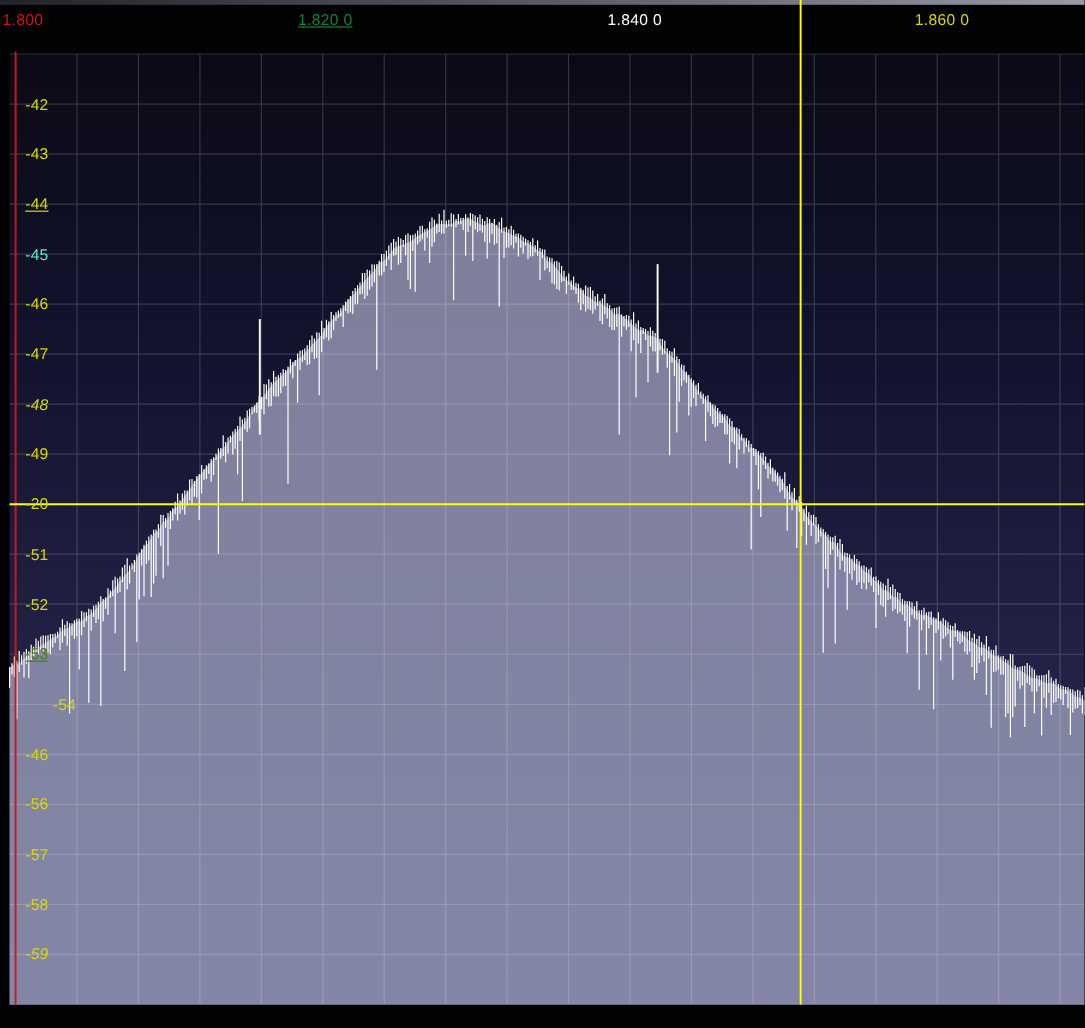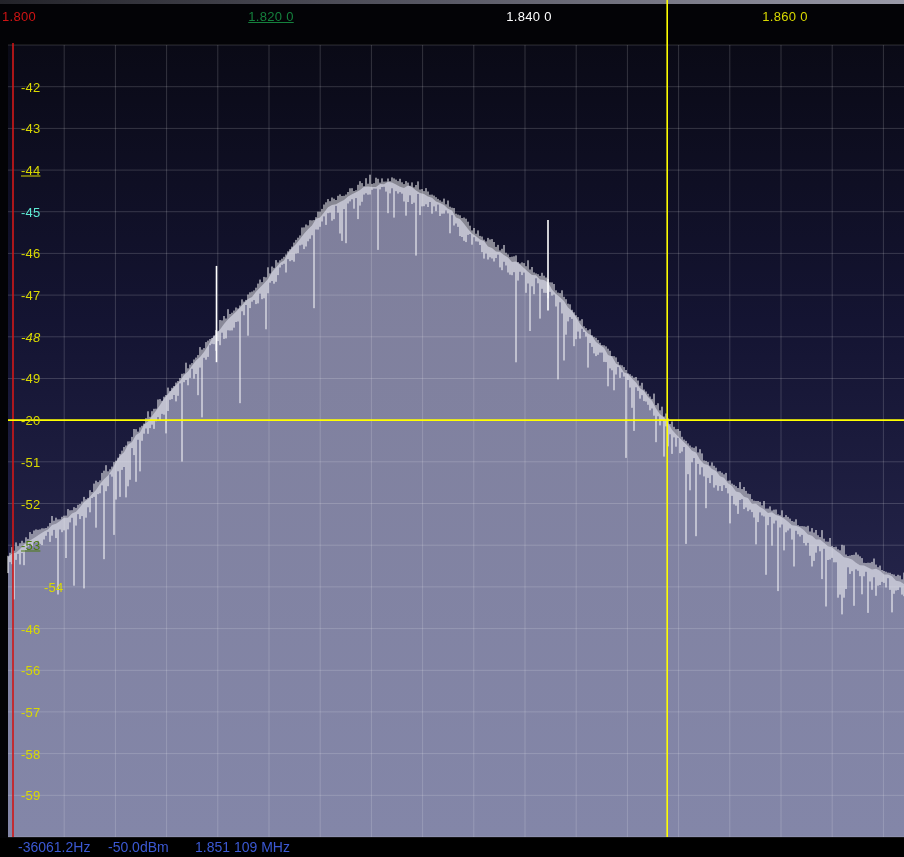--- a/index.html
+++ b/index.html
@@ -58,21 +58,21 @@
       <div class="db-label" style="top: 378.474px; color: rgb(217, 217, 0);">-49</div>
       <div class="db-label" style="top: 420.158px; color: rgb(217, 217, 0);">-20</div>
       <div class="db-label" style="top: 461.842px; color: rgb(217, 217, 0);">-51</div>
       <div class="db-label" style="top: 503.526px; color: rgb(217, 217, 0);">-52</div>
       <div class="db-label" style="top: 545.211px; color: #4d7c0f; text-decoration: underline;">-53</div>
       <div class="db-label" style="top: 586.895px; color: rgb(217, 217, 0); margin-left: 23px;">-54</div>
       <div class="db-label" style="top: 628.579px; color: rgb(217, 217, 0);">-46</div>
       <div class="db-label" style="top: 670.263px; color: rgb(217, 217, 0);">-56</div>
       <div class="db-label" style="top: 711.947px; color: rgb(217, 217, 0);">-57</div>
       <div class="db-label" style="top: 753.632px; color: rgb(217, 217, 0);">-58</div>
-      <div class="db-label" style="top: 795.316px; color: rgb(217, 217, 0);">-59</div>
+      <div class="db-label" style="top: 795.316px; color: rgb(217, 217, 0); font-style: italic;">-59</div>
     </div>
 
   <svg class="plot-svg" id="plot" width="904" height="857">
       <defs>
         <linearGradient id="bgG" x1="0" y1="0" x2="0" y2="1">
           <stop offset="0" stop-color="#0a0a16"></stop>
           <stop offset="0.35" stop-color="#141432"></stop>
           <stop offset="1" stop-color="#32325e"></stop>
         </linearGradient>
         <linearGradient id="flG" x1="0" y1="0" x2="0" y2="1">
@@ -84,19 +84,14 @@
       <path d="M 8 837 L 8 557.6 L 8 556.9 L 12 553.6 L 16 552.8 L 20 548.9 L 24 544.8 L 28 541.4 L 32 539.3 L 36 536.8 L 40 534.1 L 44 531.5 L 48 529.4 L 52 525.1 L 56 523.7 L 60 521.0 L 64 517.8 L 68 517.7 L 72 513.6 L 76 511.8 L 80 507.3 L 84 501.9 L 88 499.1 L 92 494.2 L 96 489.9 L 100 484.1 L 104 479.3 L 108 475.4 L 112 469.7 L 116 461.8 L 120 455.8 L 124 452.3 L 128 444.7 L 132 442.0 L 136 434.9 L 140 432.5 L 144 424.5 L 148 421.7 L 152 416.1 L 156 410.7 L 160 405.0 L 164 398.7 L 168 394.1 L 172 389.6 L 176 385.0 L 180 381.1 L 184 375.1 L 188 371.4 L 192 365.7 L 196 360.6 L 200 356.9 L 204 352.1 L 208 345.8 L 212 338.4 L 216 334.0 L 220 329.5 L 224 324.1 L 228 319.2 L 232 315.6 L 236 311.8 L 240 307.4 L 244 303.0 L 248 298.9 L 252 296.9 L 256 291.8 L 260 287.4 L 264 283.4 L 268 278.9 L 272 271.9 L 276 267.5 L 280 263.0 L 284 260.4 L 288 253.1 L 292 248.1 L 296 243.9 L 300 239.0 L 304 233.7 L 308 229.3 L 312 225.6 L 316 218.7 L 320 217.6 L 324 212.6 L 328 207.2 L 332 205.1 L 336 204.2 L 340 202.0 L 344 200.1 L 348 196.4 L 352 194.3 L 356 192.2 L 360 189.9 L 364 186.8 L 368 186.6 L 372 186.9 L 376 187.1 L 380 184.0 L 384 184.3 L 388 181.8 L 392 182.6 L 396 184.6 L 400 186.8 L 404 188.0 L 408 185.4 L 412 186.9 L 416 190.4 L 420 192.9 L 424 194.1 L 428 196.5 L 432 197.7 L 436 201.4 L 440 202.9 L 444 205.1 L 448 208.7 L 452 210.6 L 456 217.4 L 460 219.1 L 464 223.7 L 468 229.1 L 472 233.4 L 476 236.3 L 480 239.5 L 484 241.1 L 488 246.4 L 492 248.0 L 496 251.6 L 500 252.0 L 504 255.1 L 508 257.6 L 512 262.0 L 516 261.5 L 520 264.5 L 524 268.0 L 528 271.7 L 532 274.9 L 536 275.3 L 540 279.6 L 544 280.1 L 548 282.6 L 552 289.5 L 556 294.0 L 560 297.2 L 564 300.9 L 568 307.5 L 572 311.1 L 576 317.0 L 580 323.8 L 584 328.9 L 588 333.4 L 592 335.8 L 596 341.9 L 600 344.9 L 604 347.8 L 608 355.0 L 612 356.4 L 616 363.5 L 620 365.9 L 624 372.5 L 628 373.8 L 632 378.4 L 636 382.5 L 640 388.2 L 644 391.1 L 648 397.1 L 652 400.7 L 656 408.5 L 660 414.3 L 664 417.6 L 668 422.8 L 672 429.8 L 676 434.3 L 680 438.2 L 684 442.3 L 688 446.1 L 692 450.8 L 696 452.5 L 700 459.8 L 704 464.1 L 708 465.1 L 712 469.0 L 716 471.1 L 720 476.2 L 724 477.8 L 728 483.3 L 732 486.0 L 736 491.6 L 740 492.6 L 744 496.8 L 748 498.1 L 752 504.0 L 756 503.7 L 760 507.1 L 764 509.2 L 768 512.9 L 772 512.2 L 776 514.9 L 780 516.3 L 784 518.5 L 788 521.7 L 792 525.3 L 796 525.7 L 800 527.3 L 804 530.2 L 808 534.6 L 812 535.7 L 816 539.6 L 820 539.5 L 824 542.7 L 828 546.3 L 832 547.2 L 836 550.8 L 840 553.4 L 844 557.2 L 848 557.9 L 852 559.5 L 856 562.8 L 860 565.2 L 864 565.5 L 868 567.6 L 872 569.5 L 876 568.7 L 880 570.8 L 884 574.4 L 888 574.6 L 892 576.2 L 896 580.7 L 900 581.5 L 904 584.0 L 904 582.7 L 904 837 Z" fill="url(#flG)"></path>
       <path d="M 8 45.0 H 904 M 8 86.7 H 904 M 8 128.4 H 904 M 8 170.1 H 904 M 8 211.7 H 904 M 8 253.4 H 904 M 8 295.1 H 904 M 8 336.8 H 904 M 8 378.5 H 904 M 8 420.2 H 904 M 8 461.8 H 904 M 8 503.5 H 904 M 8 545.2 H 904 M 8 586.9 H 904 M 8 628.6 H 904 M 8 670.3 H 904 M 8 711.9 H 904 M 8 753.6 H 904 M 8 795.3 H 904 M 8 837.0 H 904 M 13.0 45 V 837 M 64.2 45 V 837 M 115.4 45 V 837 M 166.6 45 V 837 M 217.8 45 V 837 M 269.0 45 V 837 M 320.2 45 V 837 M 371.4 45 V 837 M 422.6 45 V 837 M 473.8 45 V 837 M 525.0 45 V 837 M 576.2 45 V 837 M 627.4 45 V 837 M 678.6 45 V 837 M 729.8 45 V 837 M 781.0 45 V 837 M 832.2 45 V 837 M 883.4 45 V 837 " stroke="rgba(255,255,255,0.17)" stroke-width="1" fill="none"></path>
       <path d="M 8 555.8 V 573.1 M 10 552.8 V 562.1 M 12 547.1 V 564.2 M 14 550.7 V 599.4 M 16 542.4 V 559.9 M 18 546.1 V 553.9 M 20 543.2 V 564.5 M 22 540.8 V 553.1 M 24 542.7 V 565.2 M 26 537.3 V 550.1 M 28 538.9 V 546.5 M 30 532.1 V 543.6 M 32 533.9 V 546.0 M 34 530.5 V 542.5 M 36 529.4 V 542.5 M 38 529.8 V 540.9 M 40 529.4 V 543.9 M 42 528.3 V 545.1 M 44 528.4 V 539.5 M 46 528.0 V 535.8 M 48 526.4 V 531.9 M 50 523.0 V 541.9 M 52 516.0 V 535.7 M 54 520.7 V 529.9 M 56 517.7 V 538.1 M 58 519.4 V 594.5 M 60 519.3 V 529.5 M 62 516.8 V 532.2 M 64 515.7 V 530.4 M 66 515.6 V 558.0 M 68 509.1 V 529.4 M 70 510.3 V 522.4 M 72 510.2 V 517.8 M 74 507.2 V 585.7 M 76 507.9 V 525.6 M 78 504.8 V 514.2 M 80 504.0 V 519.1 M 82 501.5 V 516.1 M 84 496.9 V 588.4 M 86 499.2 V 517.7 M 88 497.9 V 507.3 M 90 490.2 V 512.3 M 92 492.0 V 498.1 M 94 483.6 V 496.9 M 96 480.7 V 527.7 M 98 482.1 V 494.2 M 100 480.4 V 493.3 M 102 472.9 V 485.4 M 104 470.7 V 559.2 M 106 465.2 V 491.2 M 108 471.3 V 486.2 M 110 469.3 V 474.4 M 112 466.6 V 476.7 M 114 462.1 V 534.9 M 116 460.7 V 499.6 M 118 457.7 V 471.3 M 120 453.9 V 496.9 M 122 450.7 V 469.9 M 124 447.0 V 467.0 M 126 445.5 V 497.4 M 128 441.4 V 486.3 M 130 441.3 V 479.8 M 132 436.9 V 448.1 M 134 429.0 V 455.1 M 136 429.2 V 481.8 M 138 431.6 V 439.8 M 140 427.4 V 471.4 M 142 425.8 V 440.8 M 144 423.6 V 433.7 M 146 418.2 V 428.5 M 148 411.3 V 433.8 M 150 416.8 V 428.1 M 152 411.2 V 424.7 M 154 408.8 V 428.9 M 156 408.7 V 421.3 M 158 399.5 V 417.1 M 160 399.1 V 420.6 M 162 400.8 V 413.9 M 164 396.7 V 414.7 M 166 395.0 V 433.4 M 168 387.6 V 411.0 M 170 390.9 V 399.8 M 172 387.8 V 399.1 M 174 386.0 V 395.0 M 176 382.6 V 401.4 M 178 381.0 V 395.8 M 180 378.1 V 383.4 M 182 373.8 V 461.6 M 184 373.4 V 382.2 M 186 362.7 V 380.0 M 188 368.3 V 385.3 M 190 364.6 V 377.9 M 192 363.1 V 368.8 M 194 359.5 V 378.7 M 196 357.6 V 374.0 M 198 355.1 V 395.2 M 200 347.1 V 367.6 M 202 349.6 V 417.4 M 204 348.1 V 357.8 M 206 342.1 V 359.7 M 208 340.6 V 356.9 M 210 339.0 V 345.2 M 212 338.0 V 343.8 M 214 335.5 V 344.2 M 216 330.1 V 350.8 M 218 330.8 V 341.1 M 220 320.0 V 345.2 M 222 320.4 V 332.7 M 224 316.0 V 338.9 M 226 318.5 V 338.4 M 228 309.2 V 330.3 M 230 314.0 V 330.5 M 232 312.7 V 330.4 M 234 310.6 V 327.7 M 236 307.5 V 322.0 M 238 308.4 V 321.5 M 240 305.5 V 403.2 M 242 299.4 V 311.3 M 244 301.6 V 315.2 M 246 299.9 V 305.0 M 248 294.5 V 335.7 M 250 292.3 V 308.1 M 252 291.6 V 301.7 M 254 290.4 V 300.1 M 256 287.7 V 304.1 M 258 283.6 V 303.4 M 260 279.6 V 293.7 M 262 282.1 V 299.2 M 264 276.9 V 298.3 M 266 277.3 V 329.3 M 268 267.3 V 293.3 M 270 273.4 V 282.7 M 272 266.5 V 281.0 M 274 267.8 V 283.7 M 276 260.1 V 281.8 M 278 262.5 V 275.1 M 280 260.3 V 267.5 M 282 258.7 V 264.8 M 284 256.8 V 263.8 M 286 254.4 V 272.5 M 288 251.3 V 259.2 M 290 249.2 V 261.2 M 292 246.6 V 260.2 M 294 242.6 V 261.7 M 296 239.9 V 253.5 M 298 237.7 V 253.1 M 300 235.4 V 245.4 M 302 227.5 V 244.7 M 304 227.4 V 249.1 M 306 224.5 V 246.5 M 308 225.4 V 241.3 M 310 220.2 V 238.8 M 312 220.4 V 235.3 M 314 220.0 V 308.2 M 316 217.2 V 229.5 M 318 211.7 V 229.6 M 320 211.7 V 226.8 M 322 208.9 V 221.5 M 324 204.5 V 216.4 M 326 202.3 V 224.9 M 328 199.1 V 213.2 M 330 201.2 V 212.7 M 332 197.5 V 220.7 M 334 198.7 V 219.2 M 336 200.0 V 205.9 M 338 195.8 V 212.7 M 340 194.4 V 233.5 M 342 196.0 V 240.9 M 344 195.8 V 209.1 M 346 194.5 V 243.2 M 348 192.0 V 203.5 M 350 188.3 V 201.4 M 352 188.2 V 199.3 M 354 191.0 V 208.7 M 356 190.2 V 198.1 M 358 184.8 V 219.1 M 360 181.2 V 205.6 M 362 183.1 V 201.8 M 364 186.2 V 194.6 M 366 178.2 V 193.3 M 368 183.7 V 194.7 M 370 174.7 V 194.5 M 372 183.9 V 189.8 M 374 183.2 V 188.6 M 376 177.7 V 188.7 M 378 178.8 V 249.9 M 380 182.6 V 189.4 M 382 178.4 V 187.0 M 384 181.6 V 186.8 M 386 181.5 V 191.6 M 388 178.5 V 213.2 M 390 181.1 V 193.4 M 392 177.4 V 188.3 M 394 178.4 V 217.6 M 396 179.6 V 191.2 M 398 181.1 V 193.6 M 400 178.8 V 192.2 M 402 182.3 V 193.7 M 404 184.1 V 201.5 M 406 181.1 V 215.7 M 408 182.6 V 202.0 M 410 185.7 V 195.3 M 412 182.4 V 204.0 M 414 187.3 V 202.7 M 416 185.0 V 255.6 M 418 181.4 V 194.0 M 420 189.5 V 215.1 M 422 189.1 V 206.4 M 424 191.1 V 206.2 M 426 188.1 V 204.3 M 428 191.5 V 207.0 M 430 194.7 V 202.0 M 432 194.6 V 213.7 M 434 195.6 V 206.4 M 436 197.2 V 211.2 M 438 198.9 V 204.6 M 440 200.3 V 216.0 M 442 201.7 V 213.7 M 444 198.6 V 213.6 M 446 204.3 V 210.5 M 448 200.5 V 213.4 M 450 206.7 V 233.3 M 452 207.7 V 215.2 M 454 208.0 V 225.5 M 456 213.7 V 223.5 M 458 214.6 V 226.9 M 460 215.3 V 236.1 M 462 218.0 V 237.0 M 464 217.5 V 240.8 M 466 218.7 V 242.1 M 468 221.7 V 234.9 M 470 225.7 V 234.1 M 472 230.4 V 244.7 M 474 228.0 V 237.2 M 476 233.7 V 241.4 M 478 230.4 V 241.6 M 480 235.9 V 245.0 M 482 236.5 V 252.2 M 484 239.7 V 258.6 M 486 241.4 V 253.5 M 488 237.9 V 259.5 M 490 239.5 V 257.3 M 492 239.1 V 258.5 M 494 242.0 V 261.5 M 496 246.9 V 258.0 M 498 244.9 V 254.7 M 500 250.4 V 267.4 M 502 248.8 V 270.2 M 504 245.0 V 261.8 M 506 252.7 V 265.5 M 508 254.4 V 272.5 M 510 257.1 V 274.7 M 512 256.7 V 275.2 M 514 256.3 V 272.2 M 516 255.4 V 362.3 M 518 262.0 V 280.6 M 520 263.4 V 271.8 M 522 262.4 V 275.1 M 524 263.1 V 272.6 M 526 266.2 V 292.8 M 528 260.3 V 283.5 M 530 269.5 V 331.0 M 532 267.0 V 286.3 M 534 272.4 V 294.2 M 536 273.4 V 278.3 M 538 274.2 V 283.3 M 540 275.9 V 318.6 M 542 272.8 V 288.8 M 544 275.7 V 292.8 M 546 277.5 V 292.9 M 548 278.9 V 298.3 M 550 282.3 V 291.9 M 552 282.4 V 295.6 M 554 284.0 V 294.7 M 556 290.3 V 306.5 M 558 292.6 V 379.4 M 560 293.1 V 302.3 M 562 290.3 V 313.5 M 564 296.8 V 360.5 M 566 299.2 V 334.7 M 568 303.7 V 321.4 M 570 304.3 V 317.1 M 572 309.8 V 318.9 M 574 312.3 V 346.2 M 576 315.2 V 339.2 M 578 317.1 V 331.6 M 580 320.6 V 338.6 M 582 319.2 V 328.8 M 584 326.3 V 332.0 M 586 328.1 V 336.6 M 588 330.3 V 367.6 M 590 329.3 V 343.1 M 592 335.3 V 346.9 M 594 336.9 V 353.4 M 596 337.8 V 356.1 M 598 340.0 V 354.8 M 600 342.8 V 352.6 M 602 345.1 V 352.6 M 604 345.3 V 361.9 M 606 346.4 V 362.1 M 608 348.7 V 386.3 M 610 350.8 V 368.4 M 612 356.0 V 370.3 M 614 356.2 V 390.3 M 616 357.4 V 374.5 M 618 361.9 V 367.1 M 620 364.8 V 377.9 M 622 365.3 V 372.3 M 624 367.1 V 376.6 M 626 370.0 V 457.9 M 628 373.4 V 380.0 M 630 374.2 V 387.6 M 632 375.8 V 407.8 M 634 377.6 V 430.9 M 636 377.0 V 387.3 M 638 380.5 V 390.9 M 640 385.6 V 398.7 M 642 382.8 V 395.2 M 644 389.5 V 401.1 M 646 391.5 V 401.6 M 648 393.8 V 404.8 M 650 396.5 V 410.3 M 652 398.9 V 408.5 M 654 393.6 V 415.7 M 656 405.1 V 442.2 M 658 403.3 V 416.3 M 660 410.3 V 425.4 M 662 406.7 V 420.3 M 664 416.5 V 456.6 M 666 413.5 V 426.4 M 668 418.4 V 446.4 M 670 424.0 V 434.3 M 672 421.5 V 453.9 M 674 426.8 V 437.4 M 676 429.2 V 446.7 M 678 429.0 V 437.9 M 680 430.9 V 453.2 M 682 436.8 V 451.6 M 684 439.6 V 447.0 M 686 440.9 V 543.9 M 688 443.4 V 474.2 M 690 445.5 V 490.3 M 692 447.3 V 462.3 M 694 447.8 V 458.1 M 696 446.4 V 536.2 M 698 452.4 V 463.9 M 700 449.2 V 474.6 M 702 453.4 V 467.3 M 704 460.4 V 476.4 M 706 460.9 V 508.2 M 708 462.1 V 477.9 M 710 465.6 V 483.1 M 712 462.4 V 475.2 M 714 465.8 V 487.6 M 716 467.7 V 485.3 M 718 471.4 V 490.7 M 720 471.2 V 486.1 M 722 472.7 V 491.0 M 724 474.3 V 485.2 M 726 472.9 V 488.1 M 728 480.7 V 493.4 M 730 480.4 V 523.4 M 732 483.6 V 495.9 M 734 484.8 V 504.3 M 736 486.2 V 505.7 M 738 488.0 V 513.9 M 740 482.1 V 500.0 M 742 489.1 V 499.2 M 744 487.0 V 509.1 M 746 490.9 V 507.5 M 748 493.6 V 511.2 M 750 494.1 V 509.7 M 752 499.1 V 512.1 M 754 500.7 V 517.5 M 756 501.0 V 544.4 M 758 501.0 V 522.1 M 760 501.8 V 512.4 M 762 505.3 V 515.5 M 764 501.0 V 516.5 M 766 508.6 V 574.8 M 768 508.6 V 525.2 M 770 506.4 V 516.9 M 772 510.5 V 545.7 M 774 509.7 V 523.5 M 776 509.5 V 520.6 M 778 514.3 V 591.1 M 780 515.2 V 527.5 M 782 510.3 V 524.5 M 784 517.1 V 550.4 M 786 515.1 V 532.3 M 788 516.9 V 530.5 M 790 518.6 V 528.5 M 792 521.0 V 539.6 M 794 521.7 V 566.5 M 796 519.3 V 530.8 M 798 525.1 V 534.3 M 800 526.1 V 536.5 M 802 526.1 V 534.9 M 804 526.3 V 543.1 M 806 526.7 V 545.5 M 808 525.8 V 542.9 M 810 531.5 V 555.8 M 812 528.1 V 566.5 M 814 532.5 V 560.9 M 816 530.0 V 552.7 M 818 535.2 V 546.2 M 820 537.1 V 551.3 M 822 530.1 V 579.1 M 824 538.7 V 548.8 M 826 541.5 V 606.5 M 828 541.7 V 560.0 M 830 538.0 V 559.5 M 832 546.0 V 557.9 M 834 547.0 V 562.3 M 836 546.7 V 562.3 M 838 549.3 V 597.7 M 840 550.3 V 594.6 M 842 544.8 V 614.4 M 844 545.4 V 597.7 M 846 554.5 V 589.0 M 848 556.0 V 567.3 M 850 555.6 V 573.9 M 852 555.0 V 571.2 M 854 554.8 V 605.8 M 856 552.4 V 569.4 M 858 554.6 V 570.8 M 860 556.3 V 576.2 M 862 558.1 V 594.3 M 864 562.8 V 576.3 M 866 563.0 V 571.8 M 868 562.7 V 612.9 M 870 562.8 V 581.5 M 872 561.9 V 589.8 M 874 558.5 V 577.3 M 876 564.6 V 595.8 M 878 567.2 V 585.7 M 880 565.6 V 585.0 M 882 570.0 V 581.9 M 884 571.0 V 582.9 M 886 571.7 V 587.5 M 888 572.6 V 578.2 M 890 572.8 V 589.9 M 892 574.1 V 612.4 M 894 574.5 V 593.8 M 896 576.1 V 590.5 M 898 574.8 V 590.0 M 900 575.6 V 587.4 M 902 579.3 V 594.6 M 904 572.6 V 596.2 " stroke="#ffffff" stroke-width="1" fill="none"></path>
       <path d="M 216.5 265.9 V 362.2" stroke="#ffffff" stroke-width="1.6" fill="none"></path>
       <path d="M 548.0 220.1 V 310.6" stroke="#ffffff" stroke-width="1.6" fill="none"></path>
       <line x1="13" y1="43" x2="13" y2="837" stroke="#cf1414" stroke-width="1.6"></line>
       <line x1="8" y1="420.1578947368421" x2="904" y2="420.1578947368421" stroke="#ffff00" stroke-width="1.6"></line>
       <line x1="667.1951999999981" y1="0" x2="667.1951999999981" y2="837" stroke="#ffff00" stroke-width="1.6"></line>
     </svg>
 
-  <div class="status-bar">
-    <span class="status-item s0" style="color: rgb(59, 88, 210);">-36061.2Hz</span>
-    <span class="status-item s1" style="color: rgb(59, 88, 210);">-50.0dBm</span>
-    <span class="status-item s2" style="color: rgb(59, 88, 210);">1.851 109 MHz</span>
-  </div>
 
 </div>
 
 </body></html>

